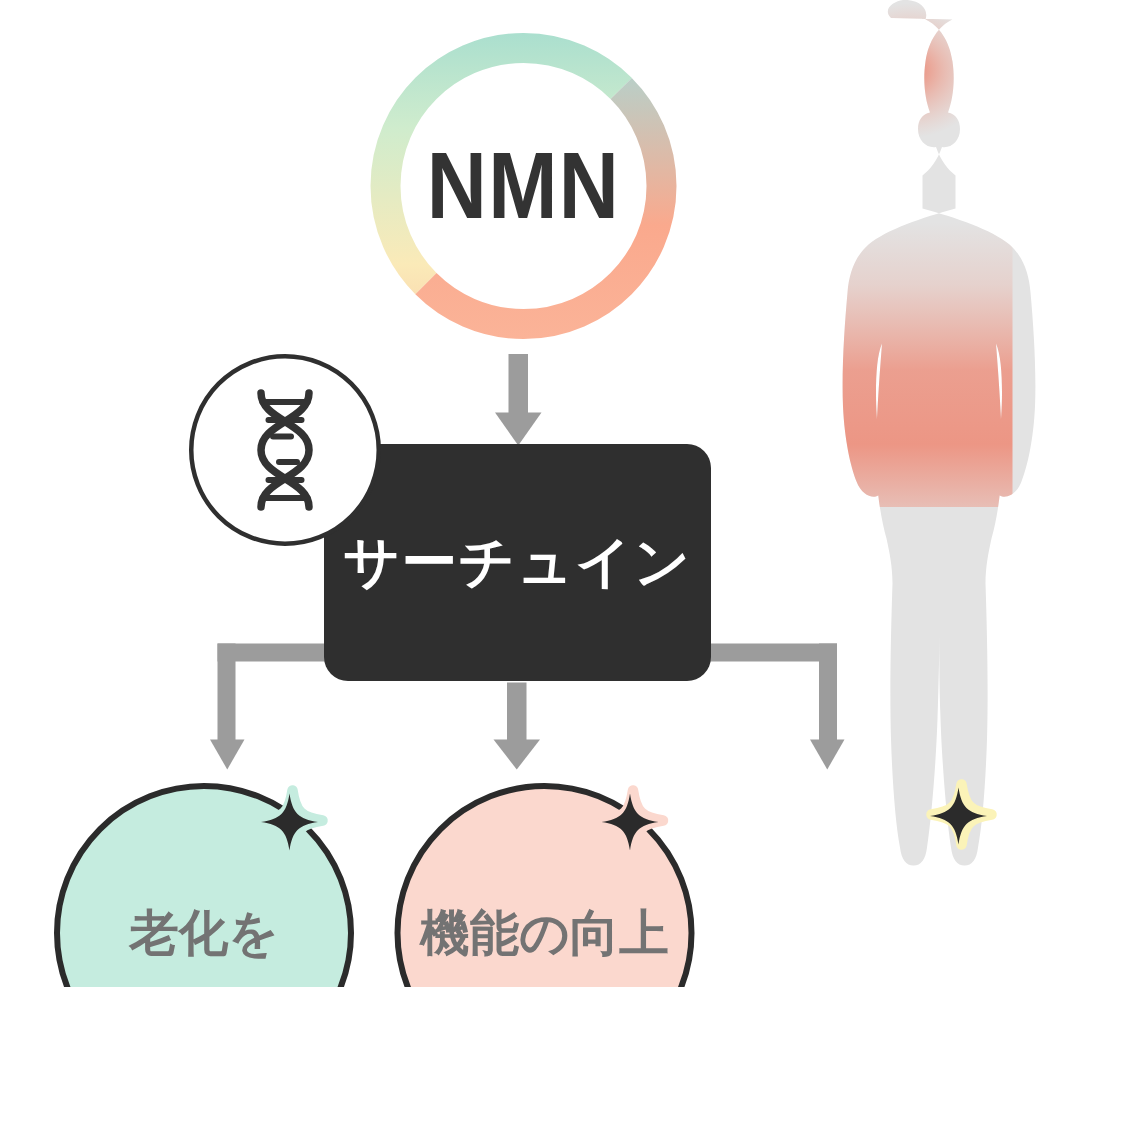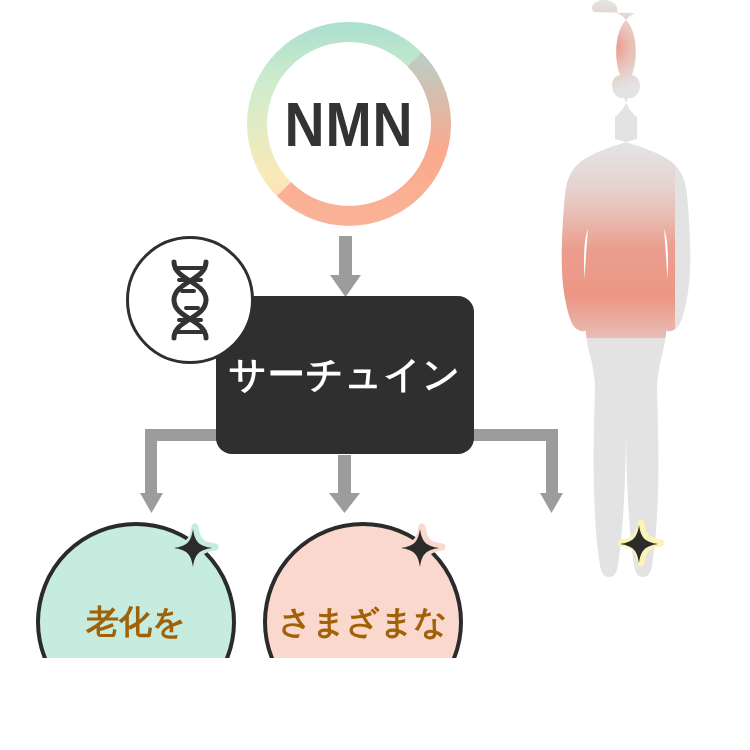--- a/index.html
+++ b/index.html
@@ -114,21 +114,21 @@
     display: flex;
     flex-direction: column;
     align-items: center;
     justify-content: center;
     z-index: 2;
   }
   .benefit .btext {
     font-size: 33px;
     font-weight: 700;
     line-height: 1.28;
-    color: #a16207;
+    color: #737373;
     letter-spacing: 0px;
     white-space: nowrap;
   }
   .benefit.b1 { left: 36px;  top: 522px; background: #c5ecdf; }
   .benefit.b2 { left: 263px; top: 522px; background: #fbd8ce; }
   .benefit.b3 { left: 482px; top: 518px; background: #fbf8d6; }
 
   .sparkle {
     position: absolute;
     width: 56px;
@@ -290,21 +290,21 @@
         <line x1="25" y1="62" x2="47" y2="62" stroke-width="4"></line>
         <line x1="21" y1="74" x2="51" y2="74" stroke-width="4"></line>
       </g>
     </svg>
   </div>
 
   <div class="benefit b1">
     <div class="btext">老化を</div>
   </div>
   <div class="benefit b2">
-    <div class="btext">さまざまな</div>
+    <div class="btext">機能の向上</div>
   </div>
 
   <div class="sparkle s1">
     <svg width="56" height="56" viewBox="0 0 56 56" xmlns="http://www.w3.org/2000/svg">
       <path d="M30,6 C32,20 36,24 50,26 C36,28 32,32 30,46 C28,32 24,28 10,26 C24,24 28,20 30,6 Z" fill="#c5ecdf" stroke="#c5ecdf" stroke-width="7" stroke-linejoin="round"></path>
       <path d="M28,8 C30,21 34,25 47,27 C34,29 30,33 28,46 C26,33 22,29 9,27 C22,25 26,21 28,8 Z" fill="#2b2b2b"></path>
     </svg>
   </div>
   <div class="sparkle s2">
     <svg width="56" height="56" viewBox="0 0 56 56" xmlns="http://www.w3.org/2000/svg">

